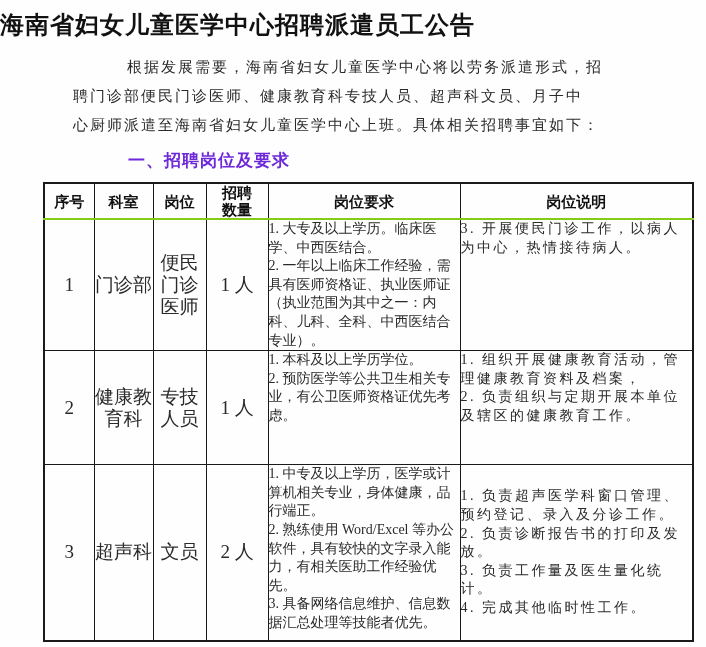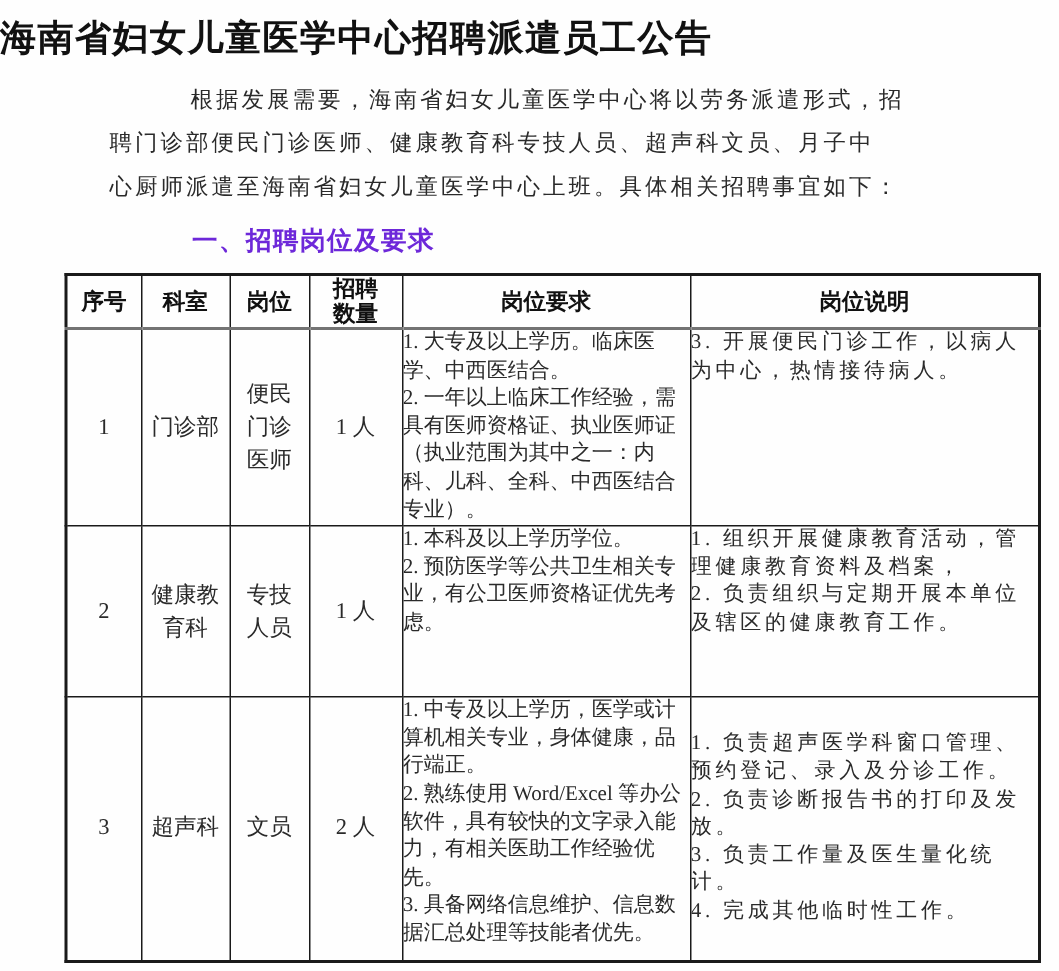--- a/index.html
+++ b/index.html
@@ -66,30 +66,30 @@
   }
   table.recruit th {
     font-family: "Liberation Sans", "DejaVu Sans", sans-serif;
     font-weight: bold;
     font-size: 15px;
     text-align: center;
     vertical-align: middle;
     height: 33px;
     line-height: 17px;
     white-space: pre-line;
-    border-bottom: 2px solid #737373;
+    border-bottom: 2px solid #84cc16;
     color: #111;
   }
   tr.row-1 { height: 131px; }
   tr.row-2 { height: 114px; }
   tr.row-3 { height: 176px; }
   td.cell-center {
     text-align: center;
     vertical-align: middle;
-    font-size: 15px;
+    font-size: 19px;
     line-height: 22px;
     white-space: pre-line;
     color: #2a2a2a;
   }
   td.cell-text {
     vertical-align: top;
     text-align: left;
     padding: 4px 7px 4px 8px;
     font-size: 14px;
     line-height: 18.6px;

